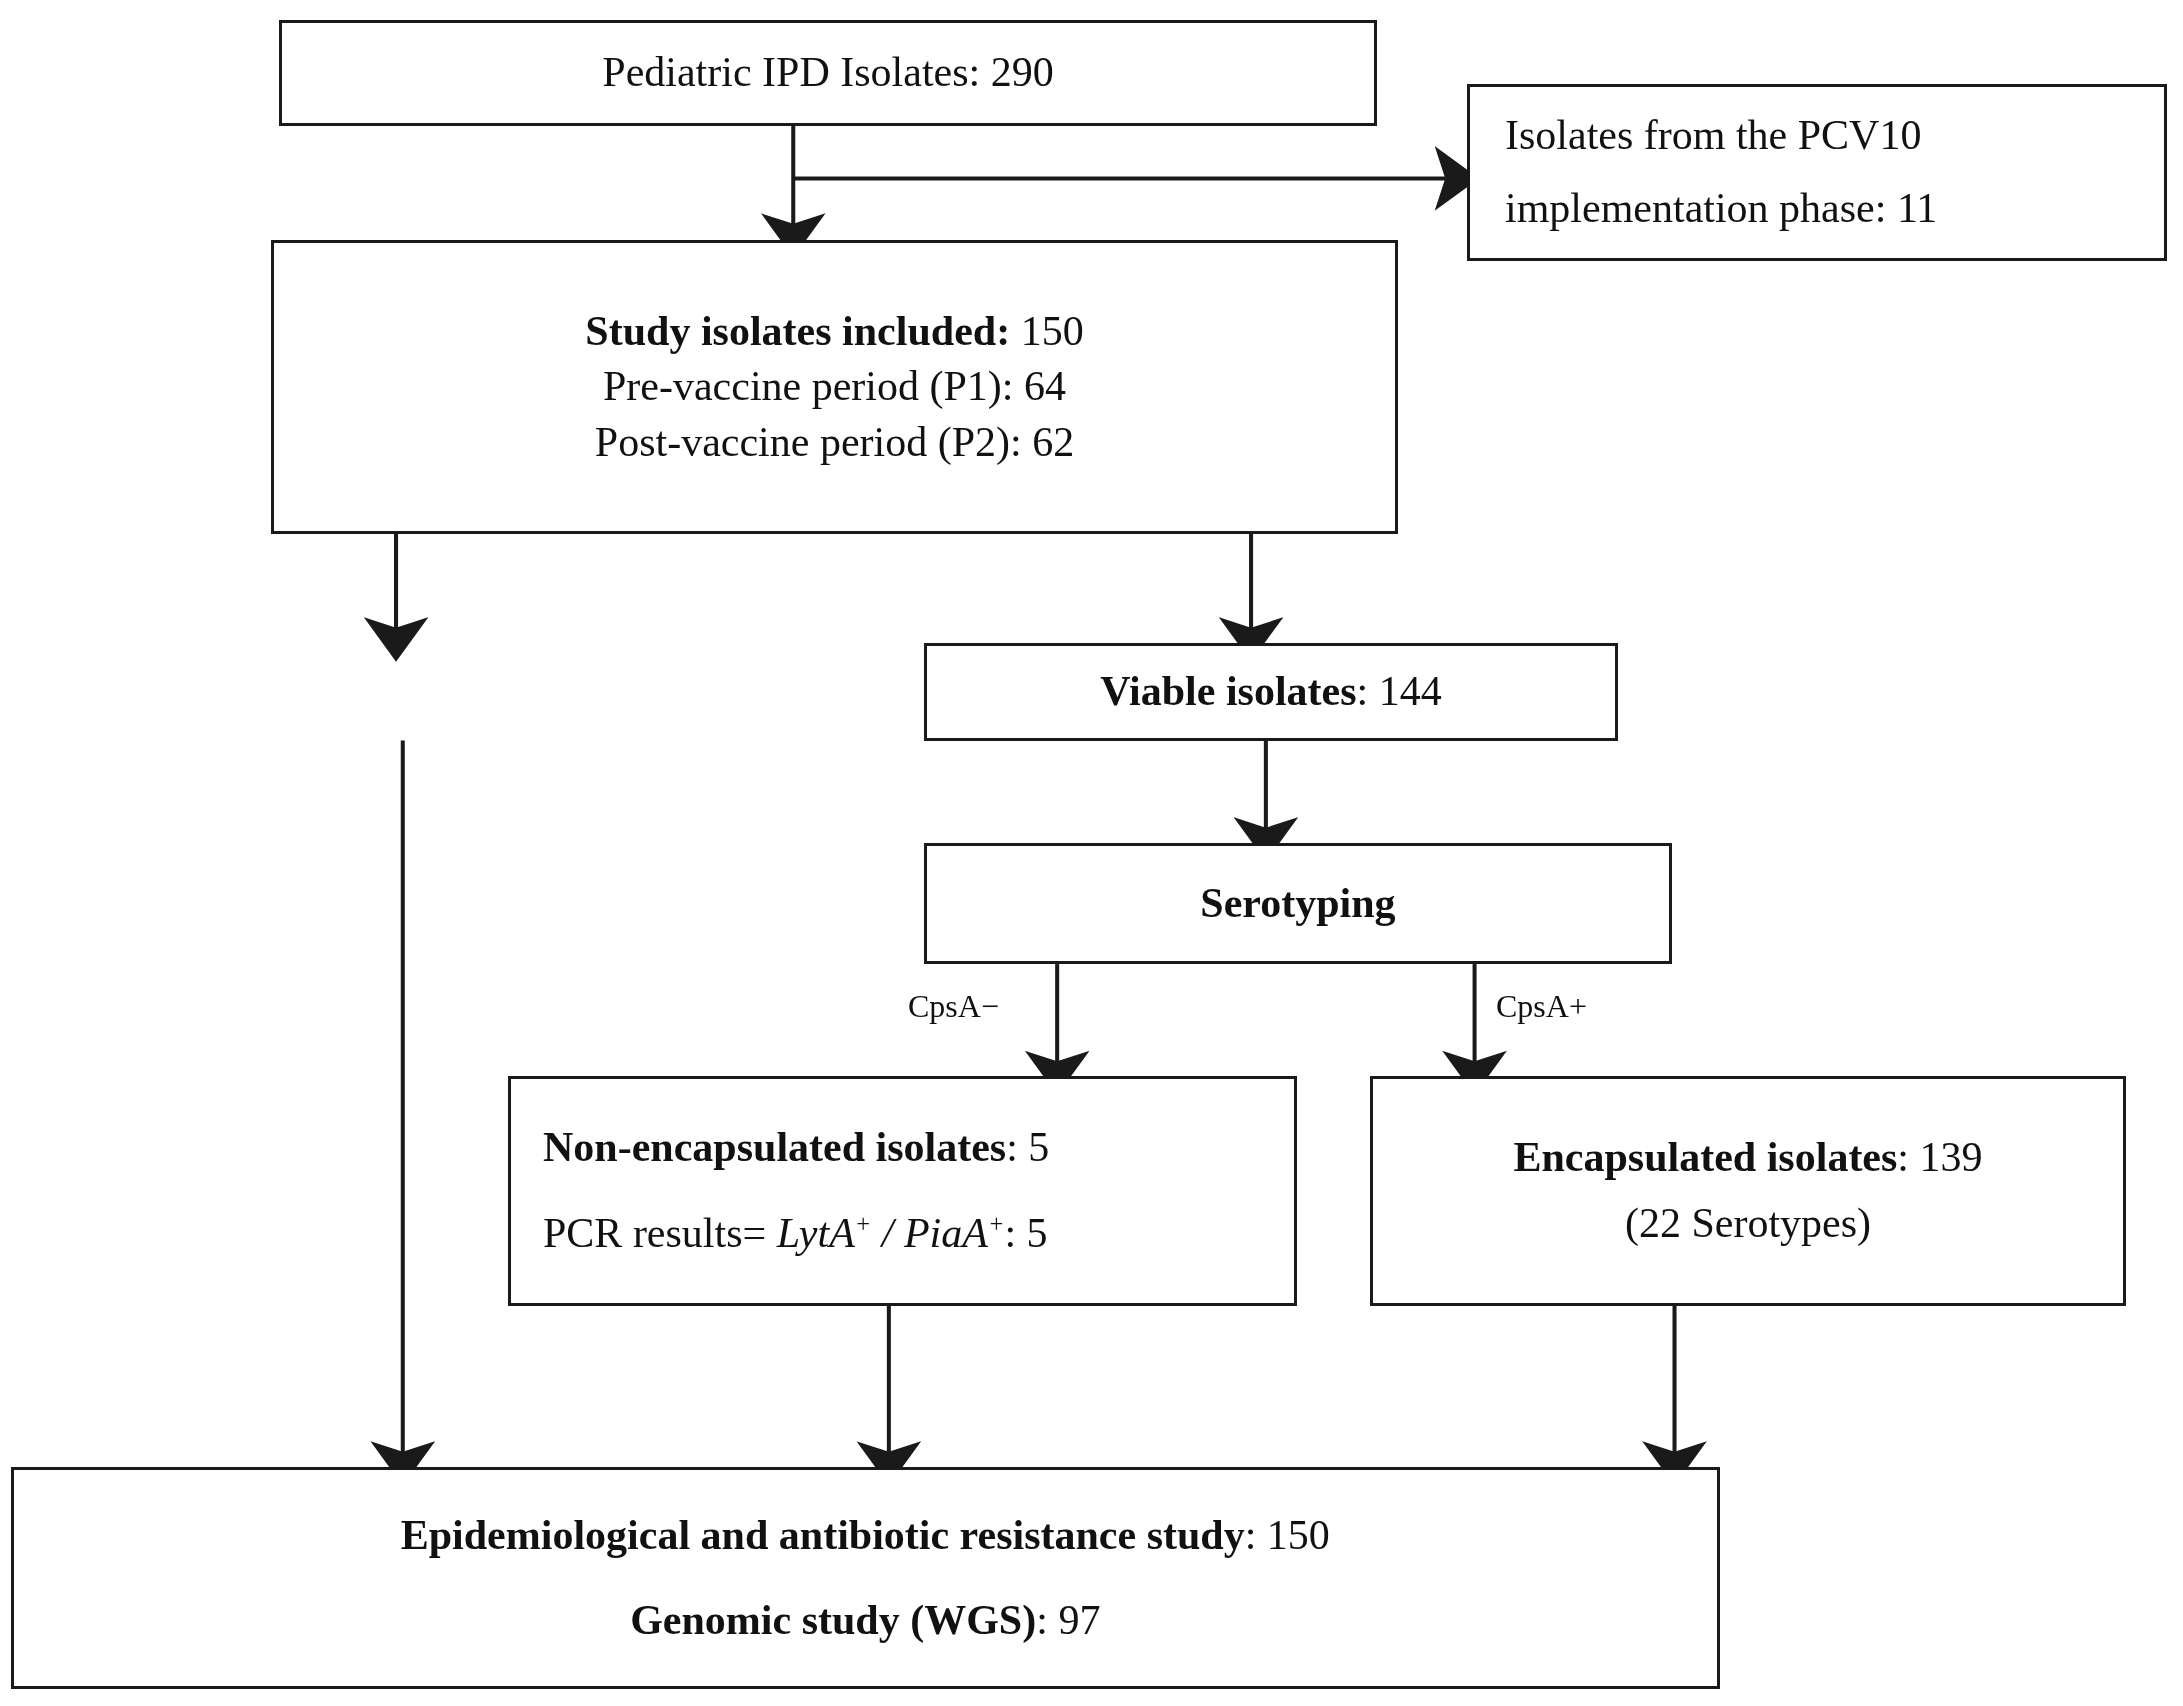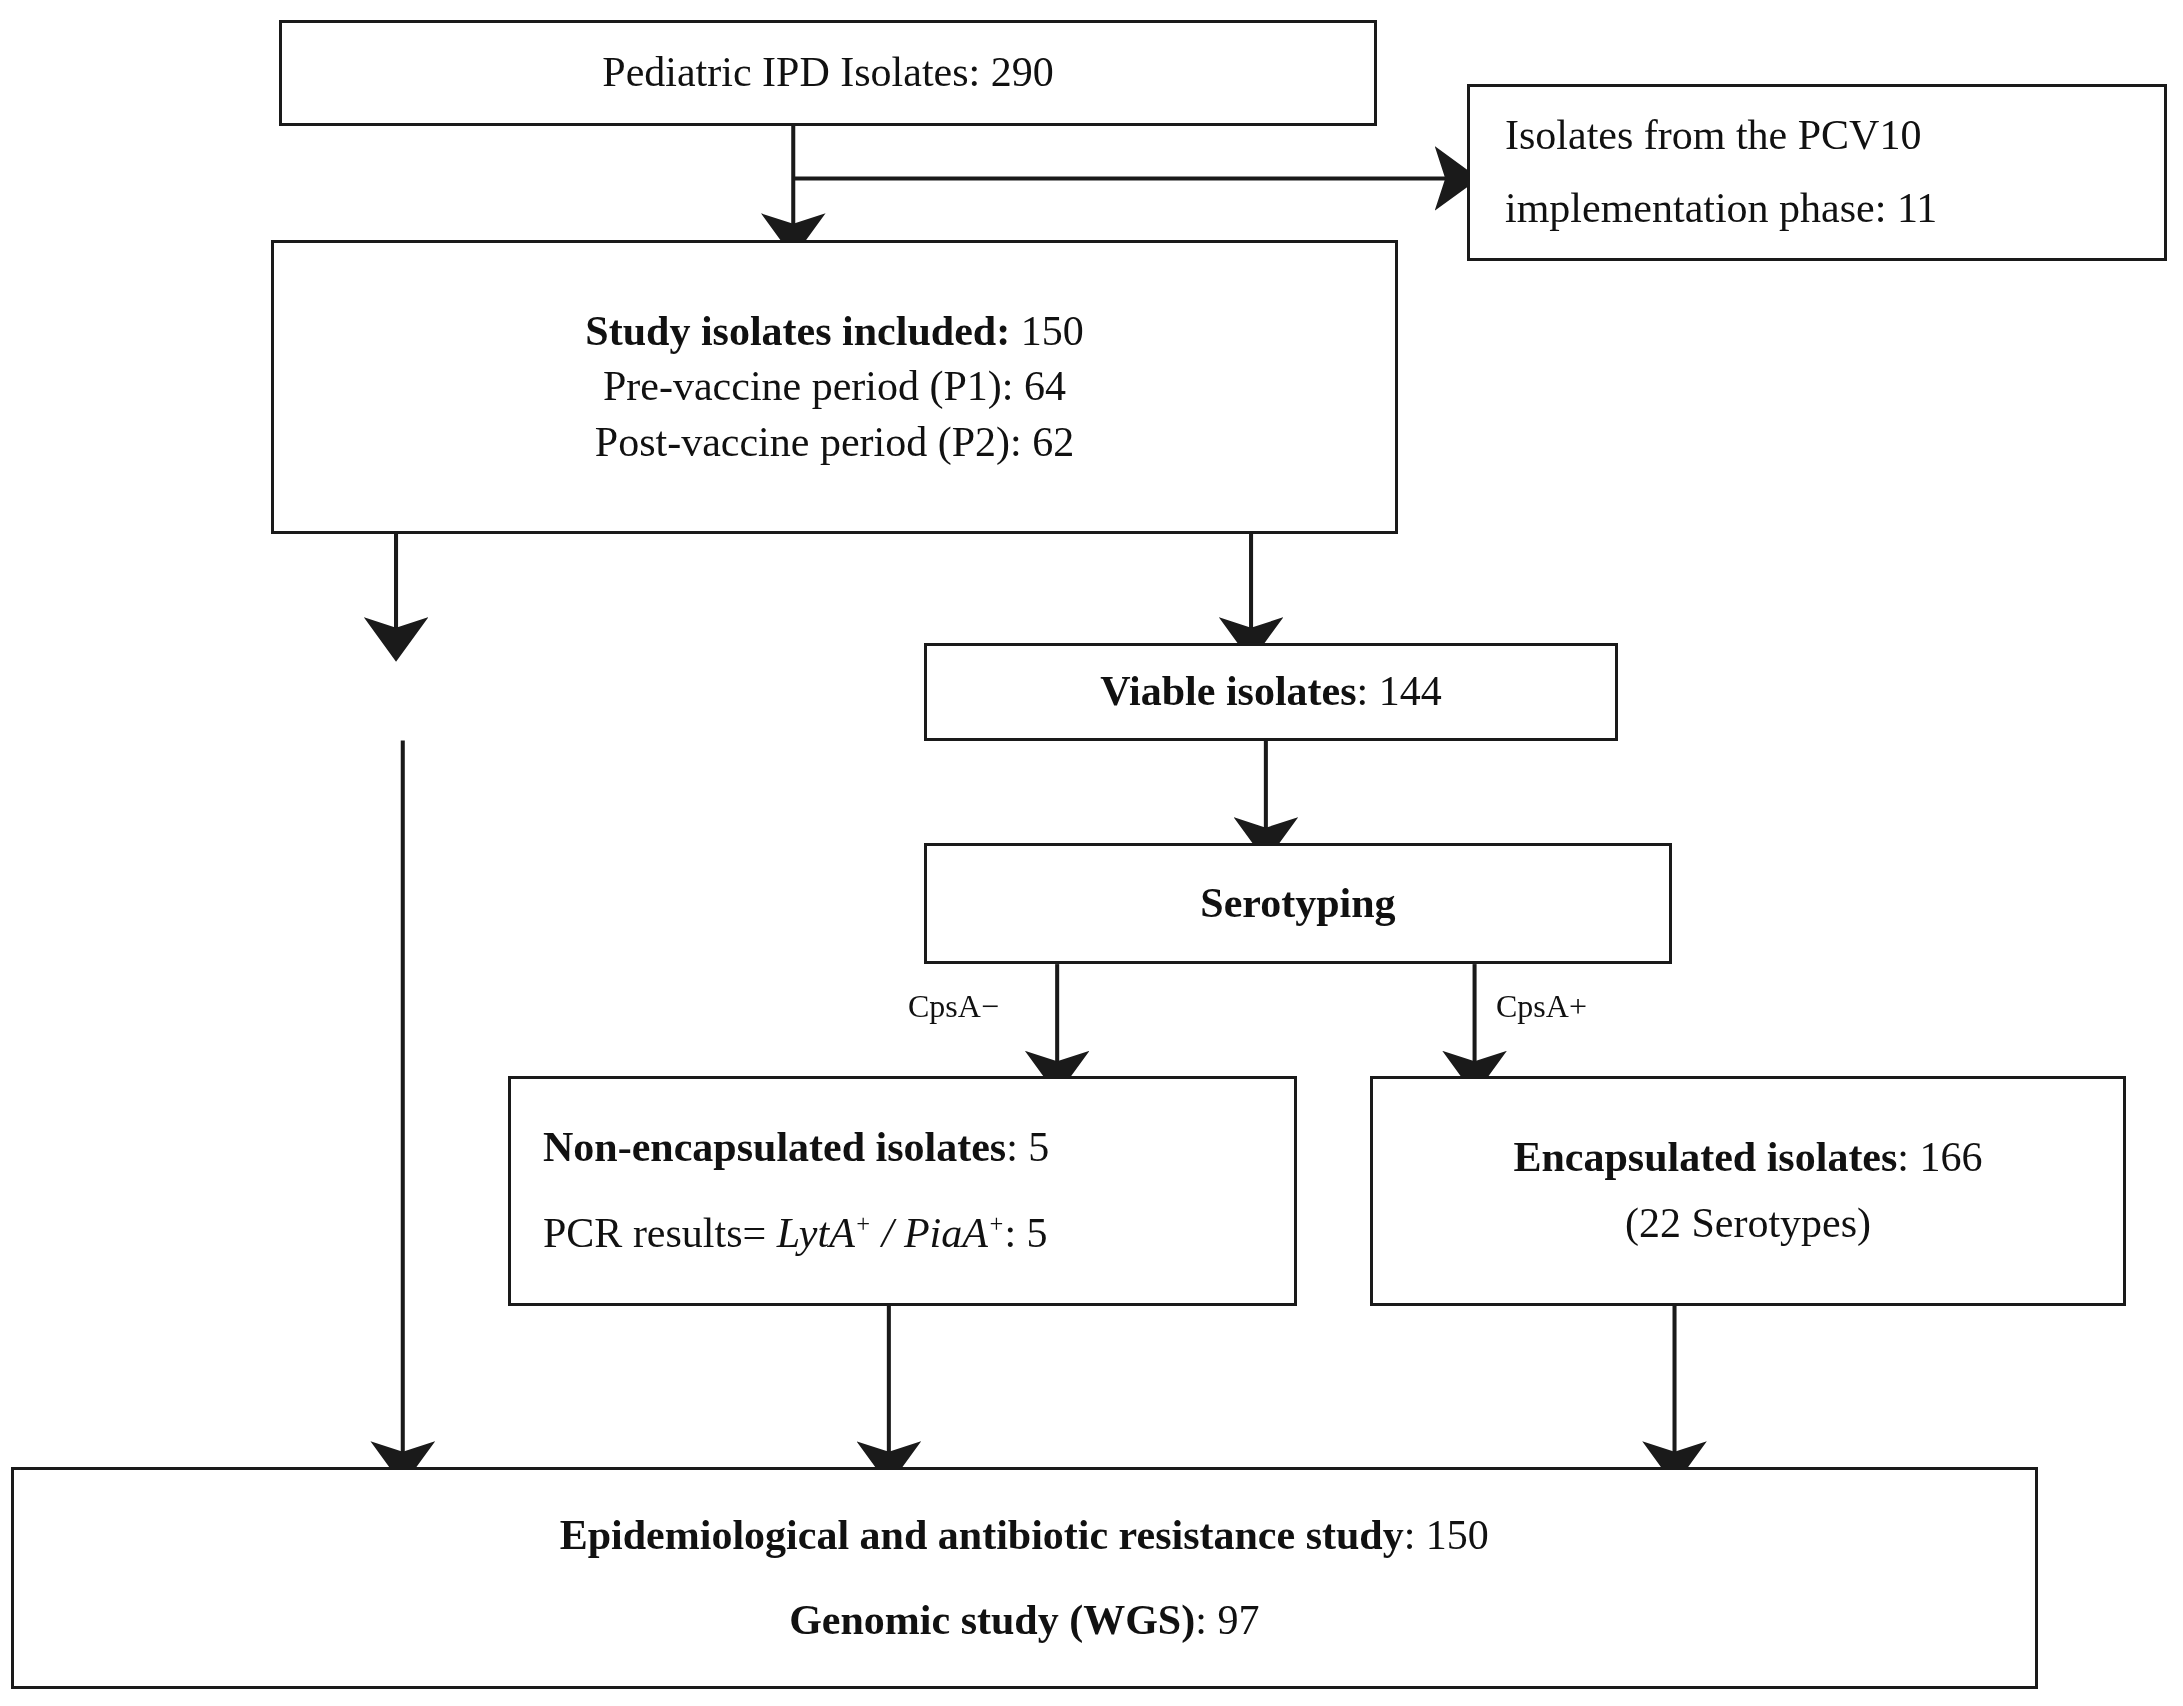--- a/index.html
+++ b/index.html
@@ -120,28 +120,28 @@
     <div class="ln" style="text-align:left;">
       <span class="b">Non-encapsulated isolates</span><span>: 5</span>
     </div>
     <div class="ln" style="text-align:left;margin-top:10.8px;">
       <span>PCR results= </span><span class="i">LytA</span><sup class="i">+</sup><span class="i"> / </span><span class="i">PiaA</span><sup class="i">+</sup><span>: 5</span>
     </div>
   </div>
 
   <div class="box" style="left:1370px;top:1076px;width:756px;height:230px;">
     <div class="ln">
-      <span class="b">Encapsulated isolates</span><span>: 166</span>
+      <span class="b">Encapsulated isolates</span><span>: 139</span>
     </div>
     <div class="ln" style="margin-top:10.8px;">
       <span>(22 Serotypes)</span>
     </div>
   </div>
 
-  <div class="box" style="left:10.8px;top:1467px;width:2027px;height:222px;gap:20px;">
+  <div class="box" style="left:10.8px;top:1467px;width:1709px;height:222px;gap:20px;">
     <div class="ln">
       <span class="b">Epidemiological and antibiotic resistance study</span><span>: 150</span>
     </div>
     <div class="ln" style="margin-top:9.4px;">
       <span class="b">Genomic study (WGS)</span><span>: 97</span>
     </div>
   </div>
 
 </div>
 

